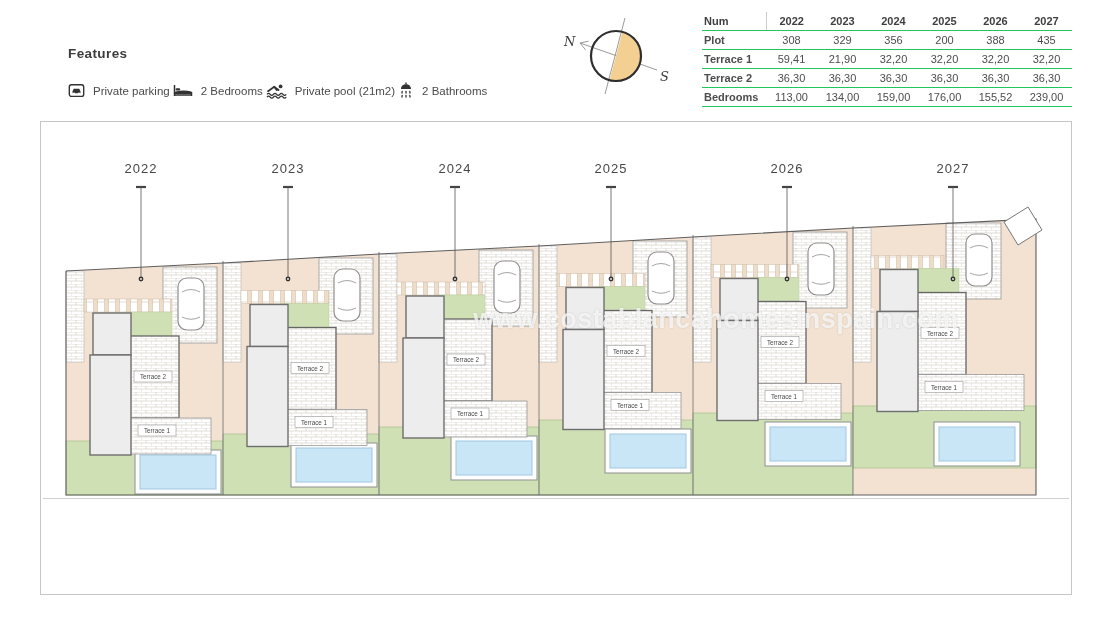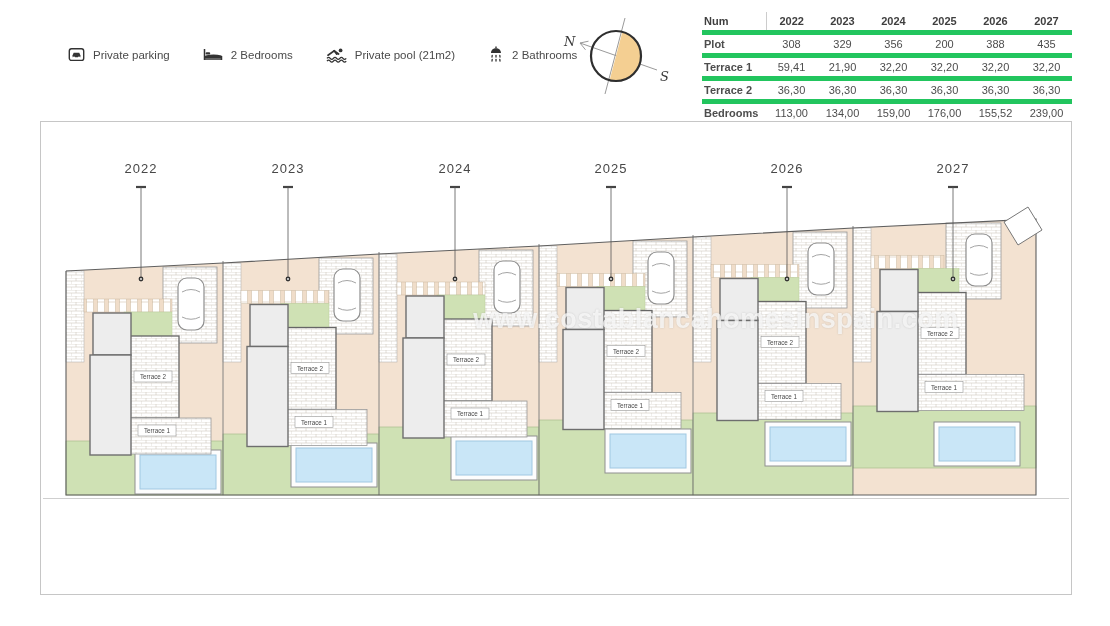--- a/index.html
+++ b/index.html
@@ -2,50 +2,51 @@
 <html><head>
 <meta charset="utf-8">
 <style>
   html,body{margin:0;padding:0;background:#fff;}
   .page{position:relative;width:1110px;height:626px;overflow:hidden;background:#fff;
         font-family:"Liberation Sans",sans-serif;}
 
   
   .features{position:absolute;left:68px;top:46px;}
   .features .ftitle{font-size:13.5px;font-weight:600;color:#3c3c3c;letter-spacing:.4px;margin:0 0 21px 0;}
-  .feat-row{display:flex;gap:33px;align-items:center;}
+  .feat-row{display:flex;gap:3px;align-items:center;}
   .feat-item{display:flex;gap:8px;align-items:center;font-size:11.5px;color:#4a4a4a;white-space:nowrap;}
   .feat-item svg{flex:none;display:block;}
 
   
   .compass{position:absolute;left:556px;top:10px;}
   .compass text{font-family:"DejaVu Serif",serif;font-style:italic;font-size:13px;fill:#3a3a3a;}
 
   
   .tablewrap{position:absolute;left:702px;top:12px;width:370px;}
   table.area{border-collapse:collapse;width:100%;font-size:11px;color:#4d4d4d;table-layout:fixed;}
-  table.area td{border-bottom:5px solid #22c55e;padding:3px 2px;text-align:center;height:12px;overflow:hidden;}
+  table.area td{border-bottom:1px solid #22c55e;padding:3px 2px;text-align:center;height:12px;overflow:hidden;}
   table.area td.lbl{text-align:left;padding-left:2px;font-weight:bold;}
   table.area tr.hdr td{font-weight:700;color:#3f3f3f;}
   table.area td.vline{border-right:1px solid #cccccc;}
   .note{font-size:10px;color:#585858;text-align:right;margin-top:7px;}
 
   
   .frame{position:absolute;left:40px;top:121px;width:1030px;height:472px;border:1px solid #c6c6c6;background:#fff;}
   .frame svg.plan{position:absolute;left:0;top:0;}
   .watermark{position:absolute;left:355px;top:182px;width:640px;text-align:center;
              font-size:27px;font-weight:700;color:rgba(255,255,255,.74);letter-spacing:.5px;
              white-space:nowrap;text-shadow:0 0 2px rgba(125,125,125,.32);pointer-events:none;}
 </style>
 </head>
 <body>
 
 <div class="page">
 
   <div class="features">
+    <div class="ftitle">Features</div>
     <div class="feat-row" id="feat-row">
         <div class="feat-item">
           <span>
             <svg width="17" height="17" viewBox="0 0 17 17">
               <rect x="1.3" y="2.8" width="14.4" height="11.6" rx="2.2" fill="none" stroke="#333" stroke-width="1.4"></rect>
               <path d="M4.6 11.2 v-1.9 l1.1-2.6 h5.6 l1.1 2.6 v1.9 z" fill="#333"></path>
               <circle cx="6" cy="11.6" r="1" fill="#fff"></circle>
               <circle cx="11" cy="11.6" r="1" fill="#fff"></circle>
             </svg>
           </span>

